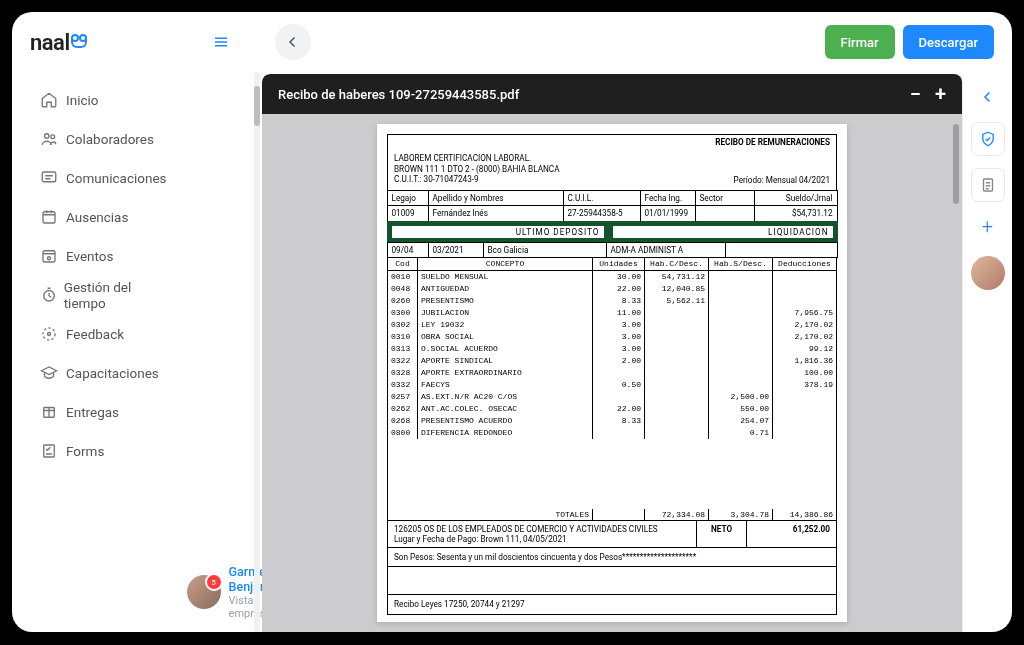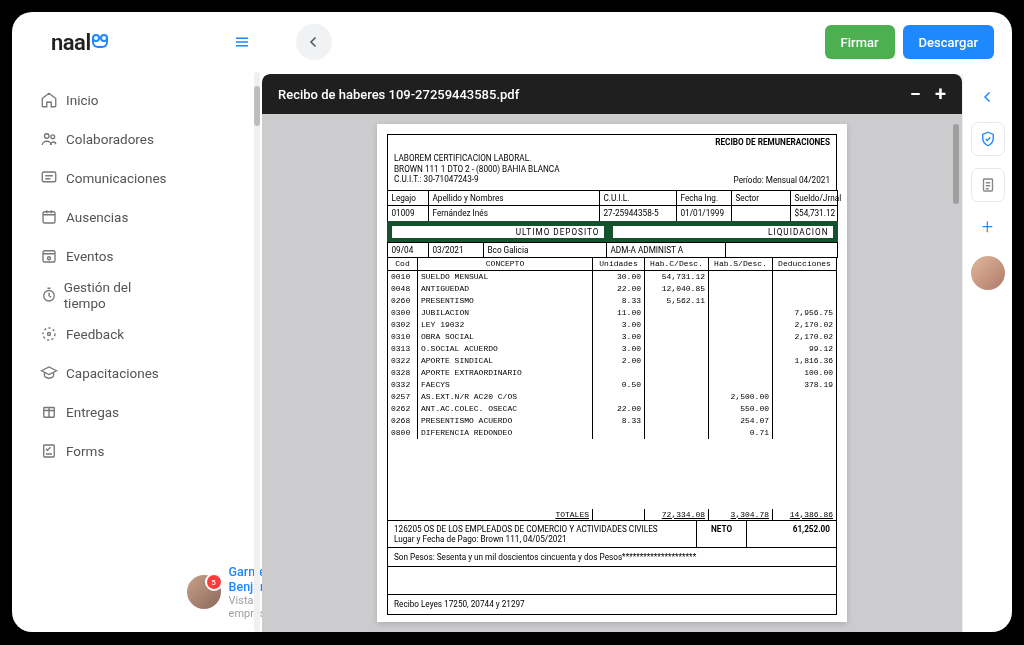--- a/index.html
+++ b/index.html
@@ -1,20 +1,20 @@
 <!DOCTYPE html>
 <html><head>
 <meta charset="utf-8">
 <style>
   * { box-sizing: border-box; margin: 0; padding: 0; font-family: -apple-system, BlinkMacSystemFont, "Segoe UI", Roboto, Arial, sans-serif; }
   html, body { height: 100%; }
   body { background: #000; display: flex; align-items: flex-start; justify-content: center; }
   .window { width: 1000px; height: 620px; margin: 12px; background: #fff; border-radius: 20px; overflow: hidden; display: flex; flex-direction: column; box-shadow: 0 10px 40px rgba(0,0,0,.4); }
   .topbar { height: 60px; display: flex; align-items: center; padding: 0 18px; }
-  .logo { display: flex; align-items: center; font-weight: 600; font-size: 22px; letter-spacing: -0.5px; margin-left: 21px; }
+  .logo { display: flex; align-items: center; font-weight: 600; font-size: 22px; letter-spacing: -0.5px; }
   .logo .black { color: #222; }
   .logo .blue { color: #1e88ff; }
   .logo-icon { width: 16px; height: 10px; margin-left: 1px; border: 2px solid #1e88ff; border-top: none; border-radius: 0 0 6px 6px; position: relative; top: 1px; }
   .logo-icon::before, .logo-icon::after { content:""; position:absolute; top:-4px; width:4px; height:4px; border:2px solid #1e88ff; border-radius:50%;}
   .logo-icon::before { left:-2px; } .logo-icon::after { right:-2px; }
   .hamburger { margin-left: 120px; width: 28px; height: 28px; display:flex; align-items:center; justify-content:center; cursor:pointer; }
   .hamburger svg { stroke:#1e88ff; }
   .back-btn { margin-left: 40px; width: 36px; height: 36px; border-radius:50%; background:#f1f2f4; display:flex; align-items:center; justify-content:center; cursor:pointer; }
   .spacer { flex: 1; }
   .btn { height: 34px; padding: 0 16px; border-radius: 6px; color:#fff; font-size:13px; font-weight:500; display:flex; align-items:center; cursor:pointer; margin-left:8px; }
@@ -56,30 +56,30 @@
 
   
   .recibo { width: 470px; background:#fff; padding:10px 10px 23px; font-family: "Courier New", monospace; font-size:8.2px; line-height:1.25; color:#000; box-shadow:0 2px 6px rgba(0,0,0,.15);}
   .rbox { border:1px solid #000; }
   .rhead { display:flex; }
   .rhead-left { flex:1; padding:4px 6px; }
   .rhead-right { width:160px; text-align:right; padding:4px 6px; border-left:0; }
   .rtitle { text-align:right; padding:2px 6px; font-weight:bold;}
   .rrow { display:flex; }
   .rcell { border:1px solid #000; padding:2px 4px; margin:-0.5px; }
-  .w-legajo{width:42px;} .w-nombre{flex:1;} .w-cuil{width:78px;} .w-fecha{width:56px;} .w-sector{width:60px;} .w-sueldo{width:48px; text-align:right;}
+  .w-legajo{width:42px;} .w-nombre{flex:1;} .w-cuil{width:78px;} .w-fecha{width:56px;} .w-sector{width:60px;} .w-sueldo{width:84px; text-align:right;}
   .section-title { border:5px solid #14532d; margin:-0.5px; padding:1px 4px; text-align:right; letter-spacing:1px;}
   table.concepts { width:100%; border-collapse:collapse; margin-top:-1px;}
   table.concepts th, table.concepts td { border:1px solid #000; padding:1px 3px; font-size:8px; font-family:"Courier New",monospace; font-weight:normal;}
   table.concepts th { text-align:center; }
   table.concepts td { border-top:none; border-bottom:none; }
   table.concepts .num{ text-align:right; white-space:nowrap;}
   table.concepts .code{ width:30px;}
   table.concepts .desc{}
-  .totales td{ border-top:1px solid #000; font-weight:bold; padding:3px;text-decoration:underline;}
+  .totales td{ border-top:1px solid #000; font-weight:bold; padding:3px;}
   .neto-row { display:flex; border:1px solid #000; margin-top:-1px;}
   .neto-row .l{ flex:1; padding:3px 6px;} .neto-row .nlbl{ width:50px; text-align:center; border-left:1px solid #000; padding:3px; font-weight:bold;} .neto-row .nval{ width:90px; text-align:right; padding:3px 6px; border-left:1px solid #000; font-weight:bold;}
   .textline { border:1px solid #000; border-top:none; padding:4px 6px;}
   .firma { text-align:right; padding:14px 6px 2px; }
 
   
   .rail { width:50px; padding:14px 6px; display:flex; flex-direction:column; align-items:center; gap:12px; border-left:1px solid #eee; margin-top:2px; position:relative;}
   .rail .chevron { color:#1e88ff; font-size:16px; cursor:pointer;}
   .rail-icon { width:34px; height:34px; border:1px solid #e6e8eb; border-radius:7px; display:flex; align-items:center; justify-content:center; cursor:pointer;}
   .rail-icon.shield svg{ stroke:#1e88ff;}

